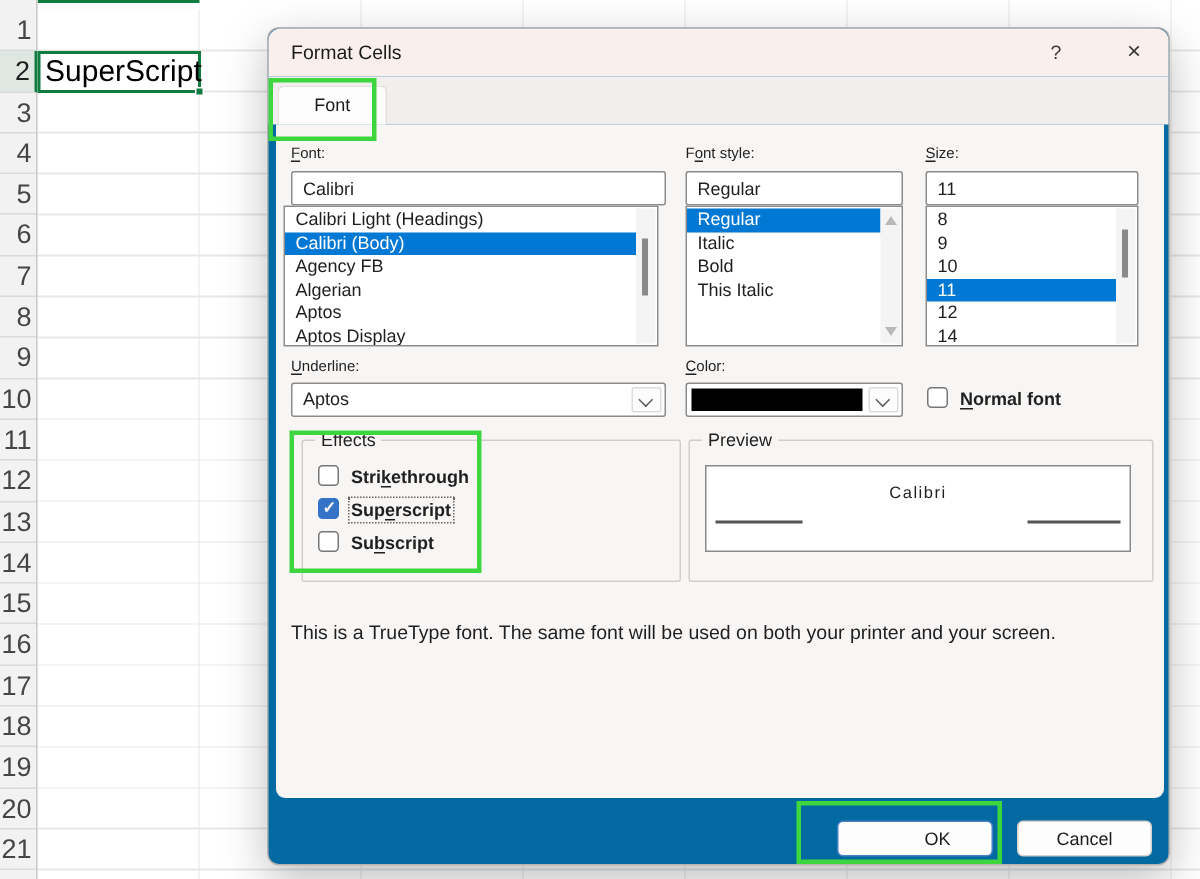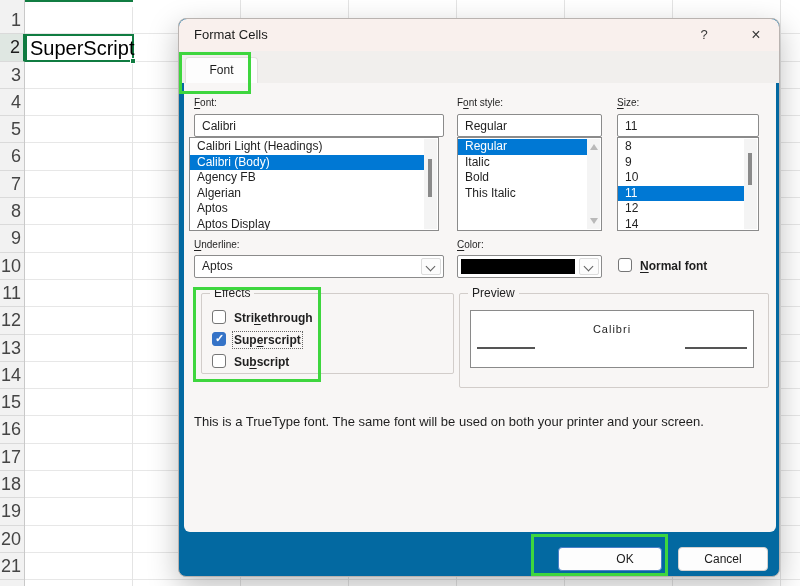--- a/index.html
+++ b/index.html
@@ -215,21 +215,21 @@
       <div class="dropdown" style="left:273px;top:172px;width:145px">
         <span class="swatch" style="background: rgb(0, 0, 0);"></span>
         <span class="dd-btn">
           <i class="chev"></i>
         </span>
       </div>
 
       <span class="cb" style="left:434px;top:175px"></span>
       <span class="cb-label" style="left:456px;top:176px"><u>N</u>ormal font</span>
 
-      <div class="group" style="left:17px;top:210px;width:253px;height:81px">
+      <div class="group" style="left:17px;top:210px;width:253px;height:95px">
         <span class="group-label">Effects</span>
         <span class="cb" style="left:10px;top:16px"></span>
         <span class="cb-label" style="left:32px;top:17px">Stri<u>k</u>ethrough</span>
         <span class="cb checked" style="left:10px;top:38px"></span>
         <span class="cb-label focusring" style="left:32px;top:39px">Sup<u>e</u>rscript</span>
         <span class="cb" style="left:10px;top:60px"></span>
         <span class="cb-label" style="left:32px;top:61px">Su<u>b</u>script</span>
       </div>
 
       <div class="group" style="left:275px;top:210px;width:310px;height:95px">

